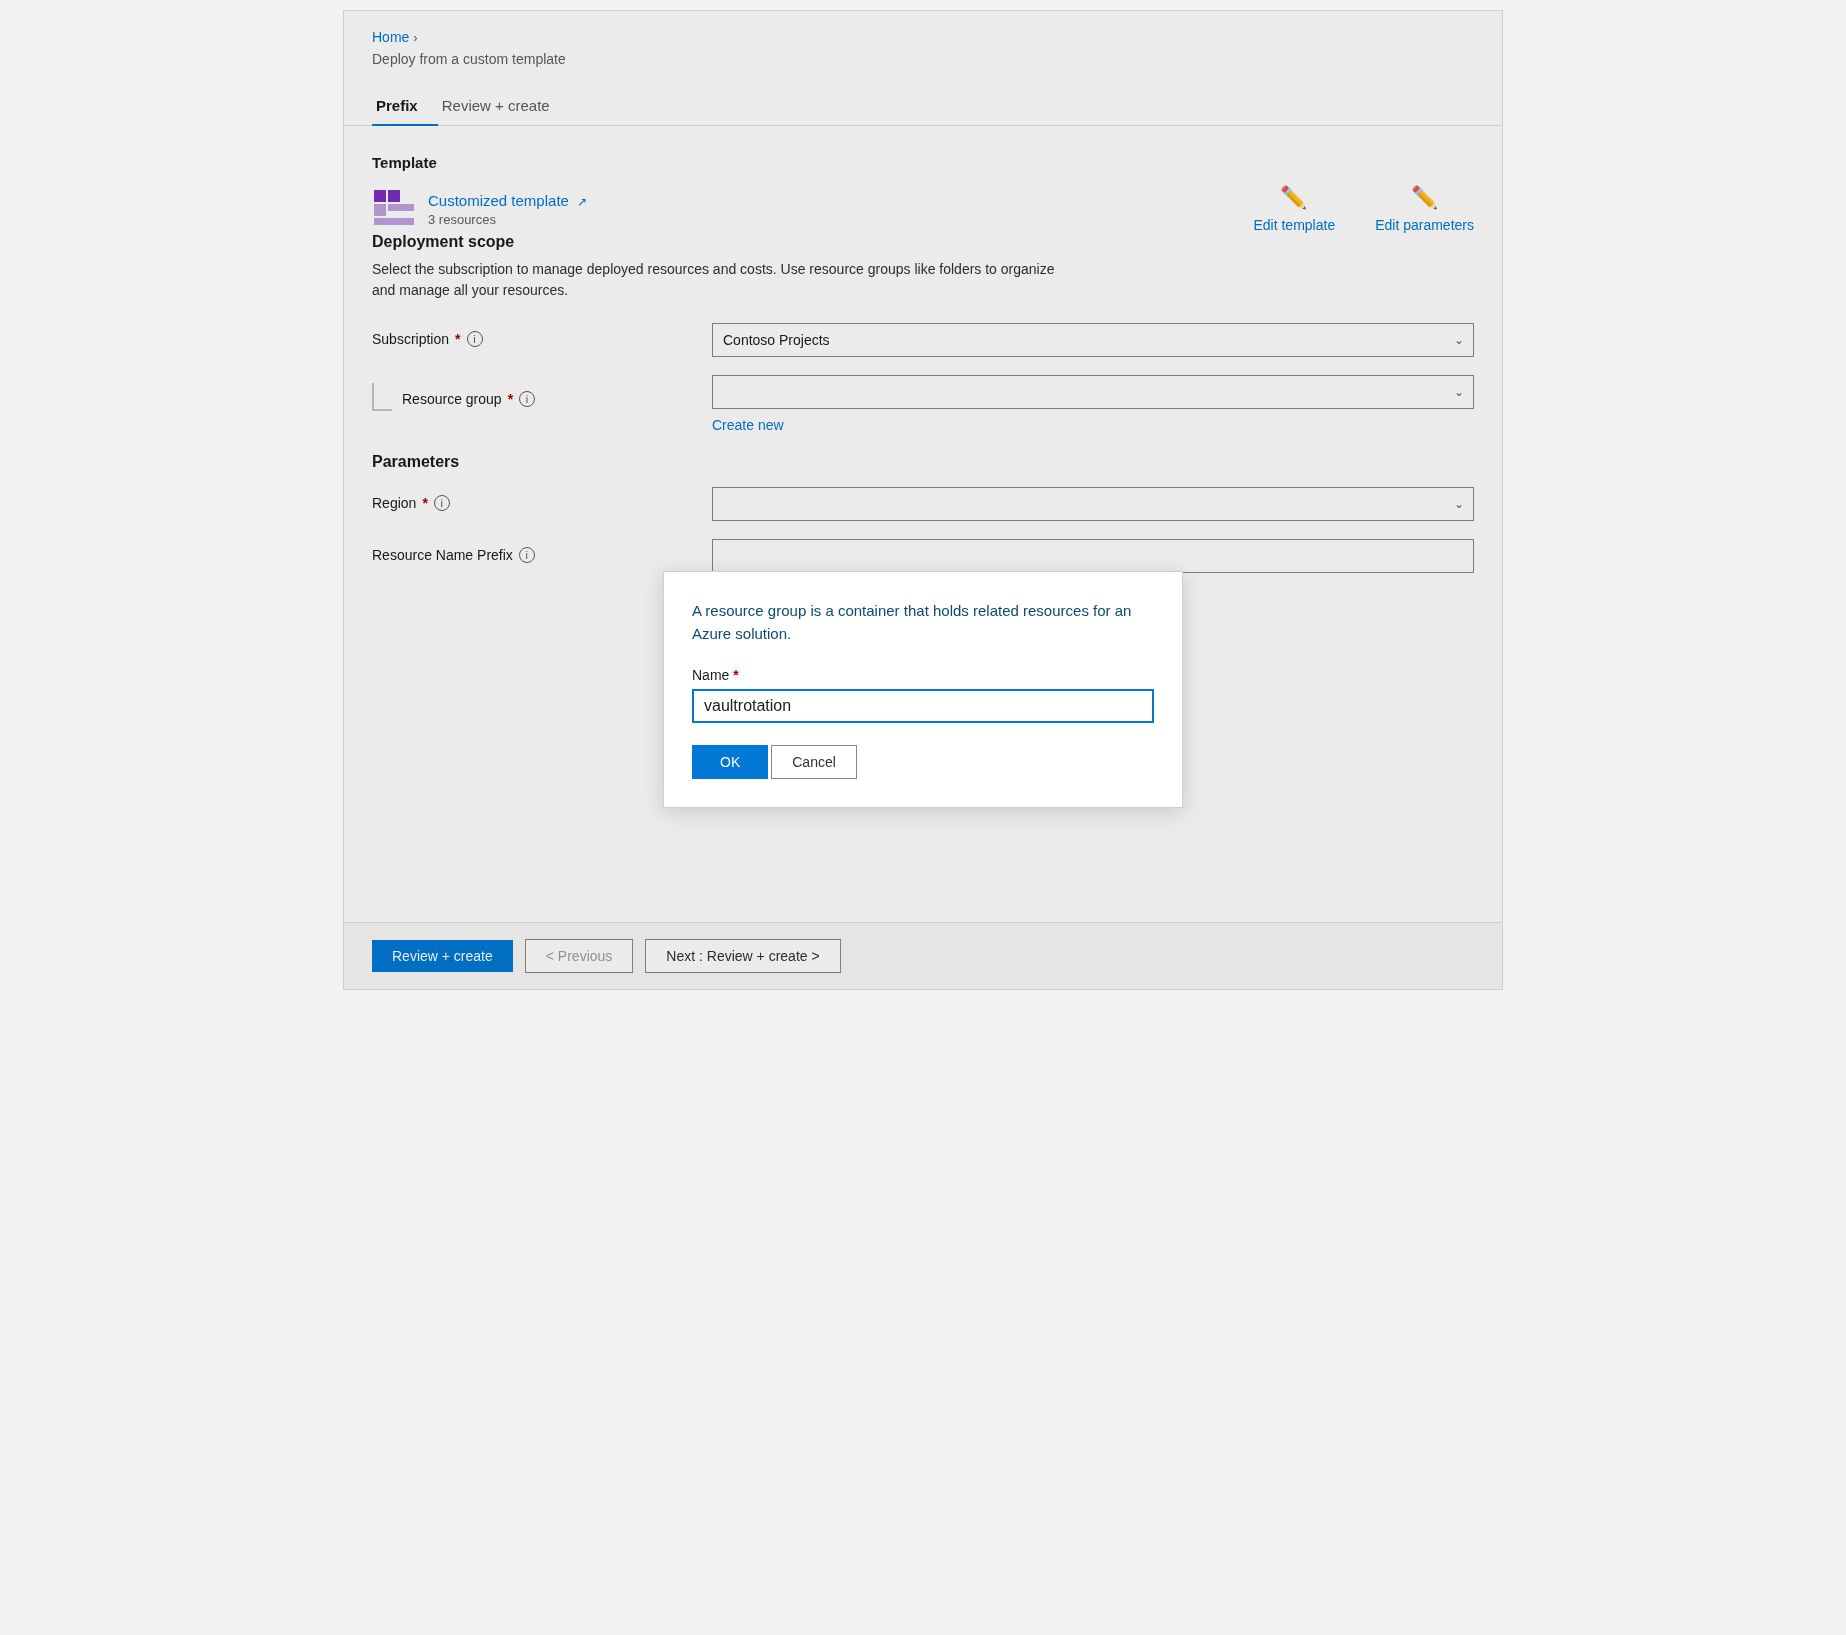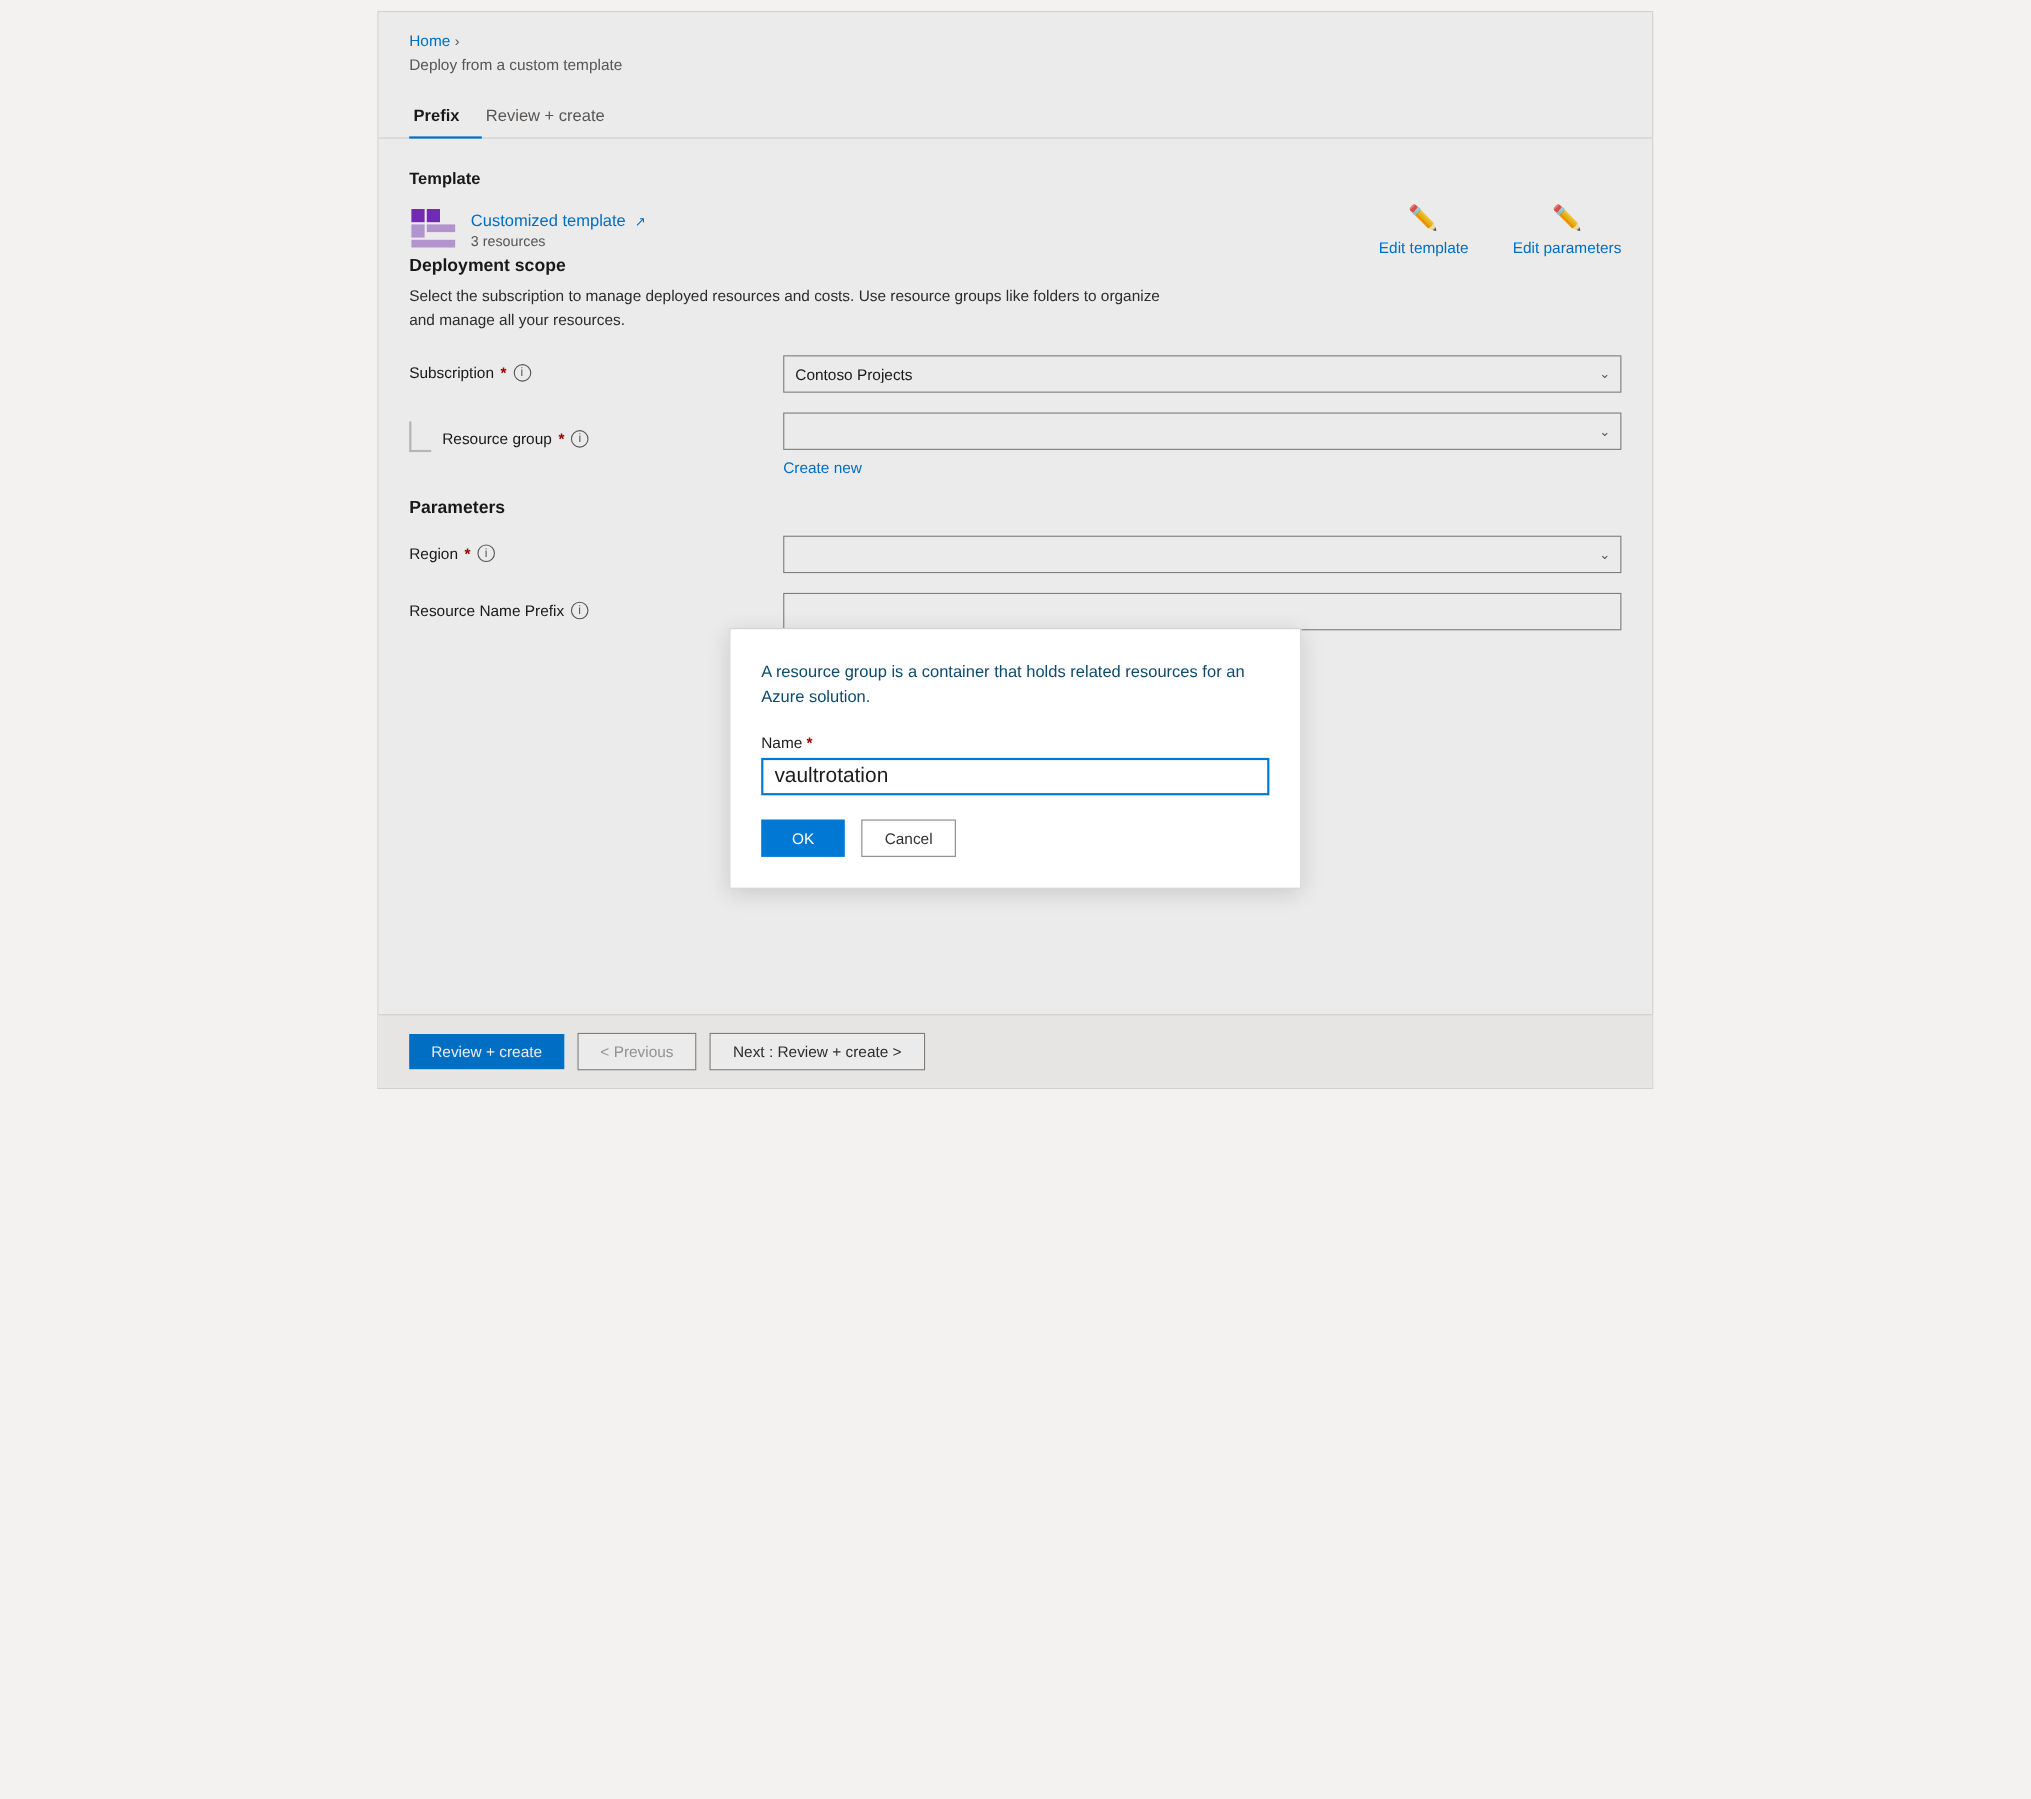--- a/index.html
+++ b/index.html
@@ -304,29 +304,29 @@
     .dialog-label {
       font-size: 14px;
       color: #1b1b1b;
       margin-bottom: 6px;
       font-weight: 500;
     }
     .dialog-input {
       width: 100%;
       height: 34px;
       padding: 6px 10px;
-      font-size: 19px;
+      font-size: 16px;
       border: 2px solid #0078d4;
       color: #1b1b1b;
       outline: none;
       margin-bottom: 22px;
     }
     .dialog-buttons {
       display: flex;
-      gap: 15px;
+      gap: 3px;
     }
     .dialog-ok {
       background: #0078d4;
       color: #fff;
       border: none;
       padding: 8px 28px;
       font-size: 14px;
       cursor: pointer;
       font-weight: 500;
     }

